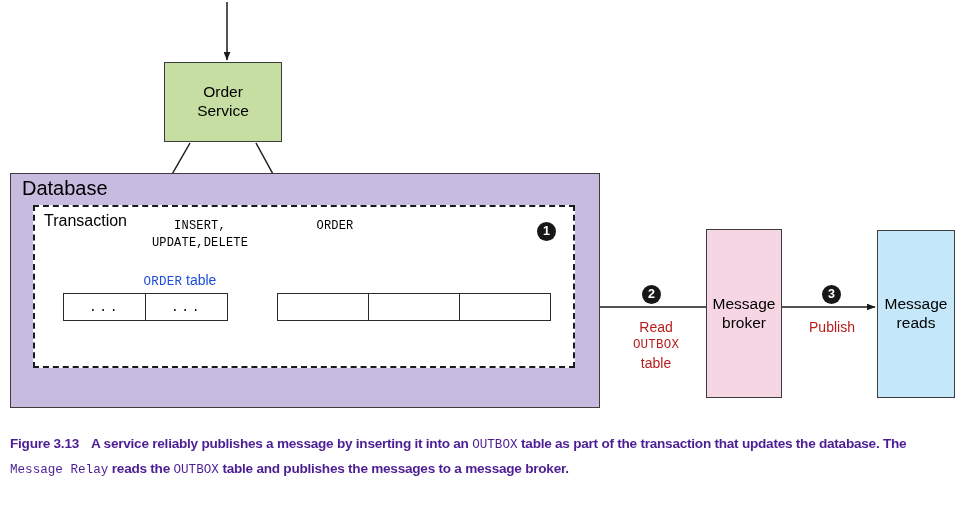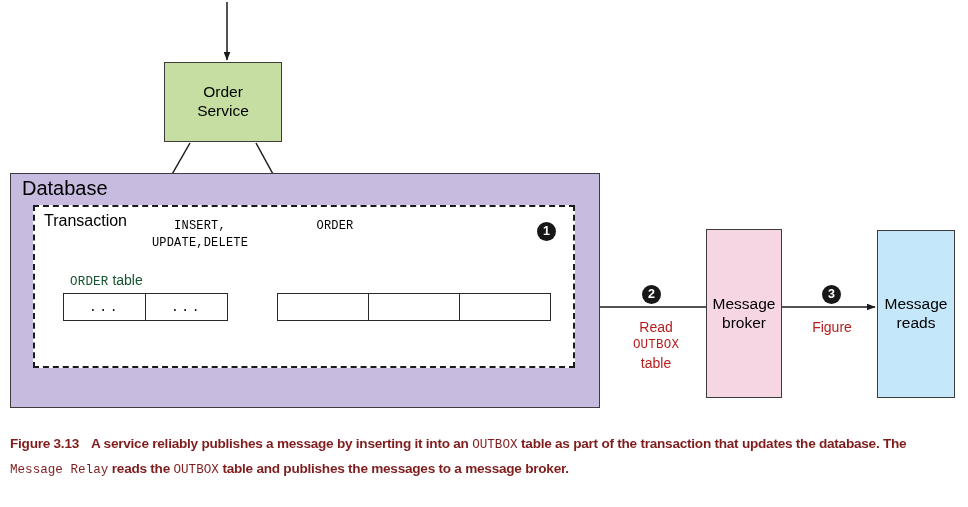--- a/index.html
+++ b/index.html
@@ -107,22 +107,22 @@
     text-align: center;
     white-space: pre;
   }
   #sql-left  { left: 140px; top: 218px; width: 120px; }
   #sql-right { left: 300px; top: 218px; width: 70px;  }
 
   
   .table-caption {
     position: absolute;
     font-size: 14px;
-    color: #14532d;
-    text-align: left;
+    color: #1d4ed8;
+    text-align: center;
     white-space: nowrap;
   }
   .table-caption .mono {
     font-family: "Liberation Mono", monospace;
     font-size: 12.5px;
     letter-spacing: 0.2px;
   }
   #order-table-caption  { left: 70px;  top: 272px; width: 220px; }
   #outbox-table-caption { left: 285px; top: 272px; width: 290px; }
 
@@ -188,21 +188,21 @@
 
   
   #caption {
     position: absolute;
     left: 10px; top: 432px;
     width: 944px;
     font-family: "Liberation Sans", sans-serif;
     font-size: 13.6px;
     font-weight: bold;
     line-height: 1.72;
-    color: #7f1d1d;
+    color: #4c1d95;
     letter-spacing: -0.25px;
   }
   #caption .mono {
     font-family: "Liberation Mono", monospace;
     font-weight: normal;
     font-size: 12.6px;
     letter-spacing: 0;
   }
   #caption .fig-num { margin-right: 12px; }
 </style>
@@ -270,19 +270,19 @@
 
     <div class="step-badge" id="badge-1">1</div>
     <div class="step-badge" id="badge-2">2</div>
     <div class="step-badge" id="badge-3">3</div>
 
     <div class="edge-label" id="read-label">
       <div>Read</div>
       <div class="mono">OUTBOX</div>
       <div>table</div>
     </div>
-    <div class="edge-label" id="publish-label">Figure</div>
+    <div class="edge-label" id="publish-label">Publish</div>
 
   </div>
 
   <div id="caption"><span class="fig-num">Figure 3.13</span><span>A service reliably publishes a message by inserting it into an </span><span class="mono">OUTBOX</span><span> table as part of the transaction that updates the database. The </span><span class="mono">Message Relay</span><span> reads the </span><span class="mono">OUTBOX</span><span> table and publishes the messages to a message broker.</span></div>
 
 </div>
 
 </body></html>

